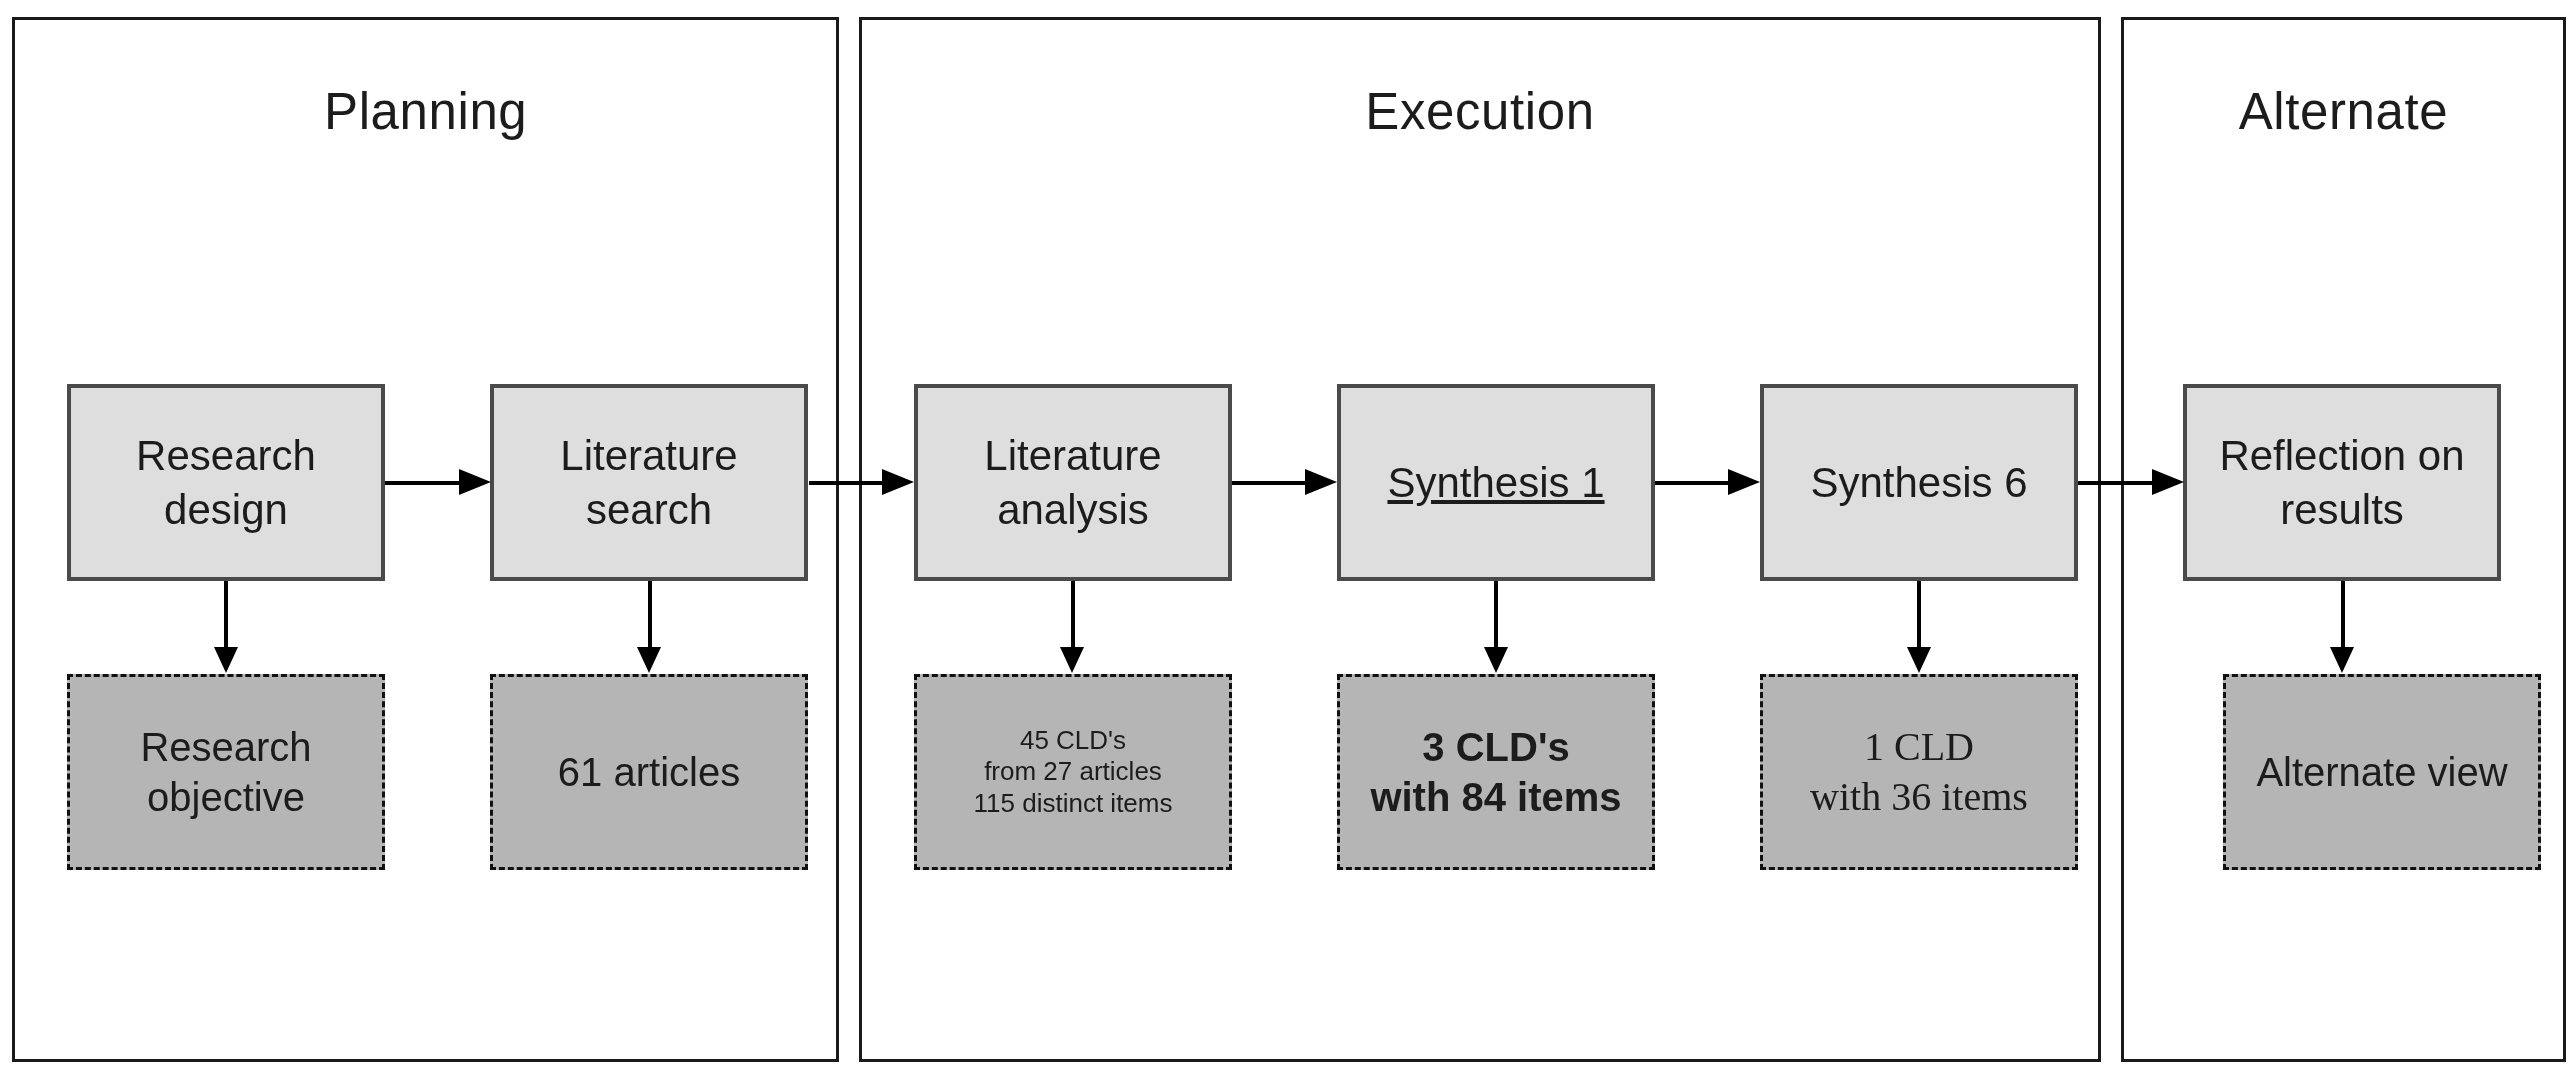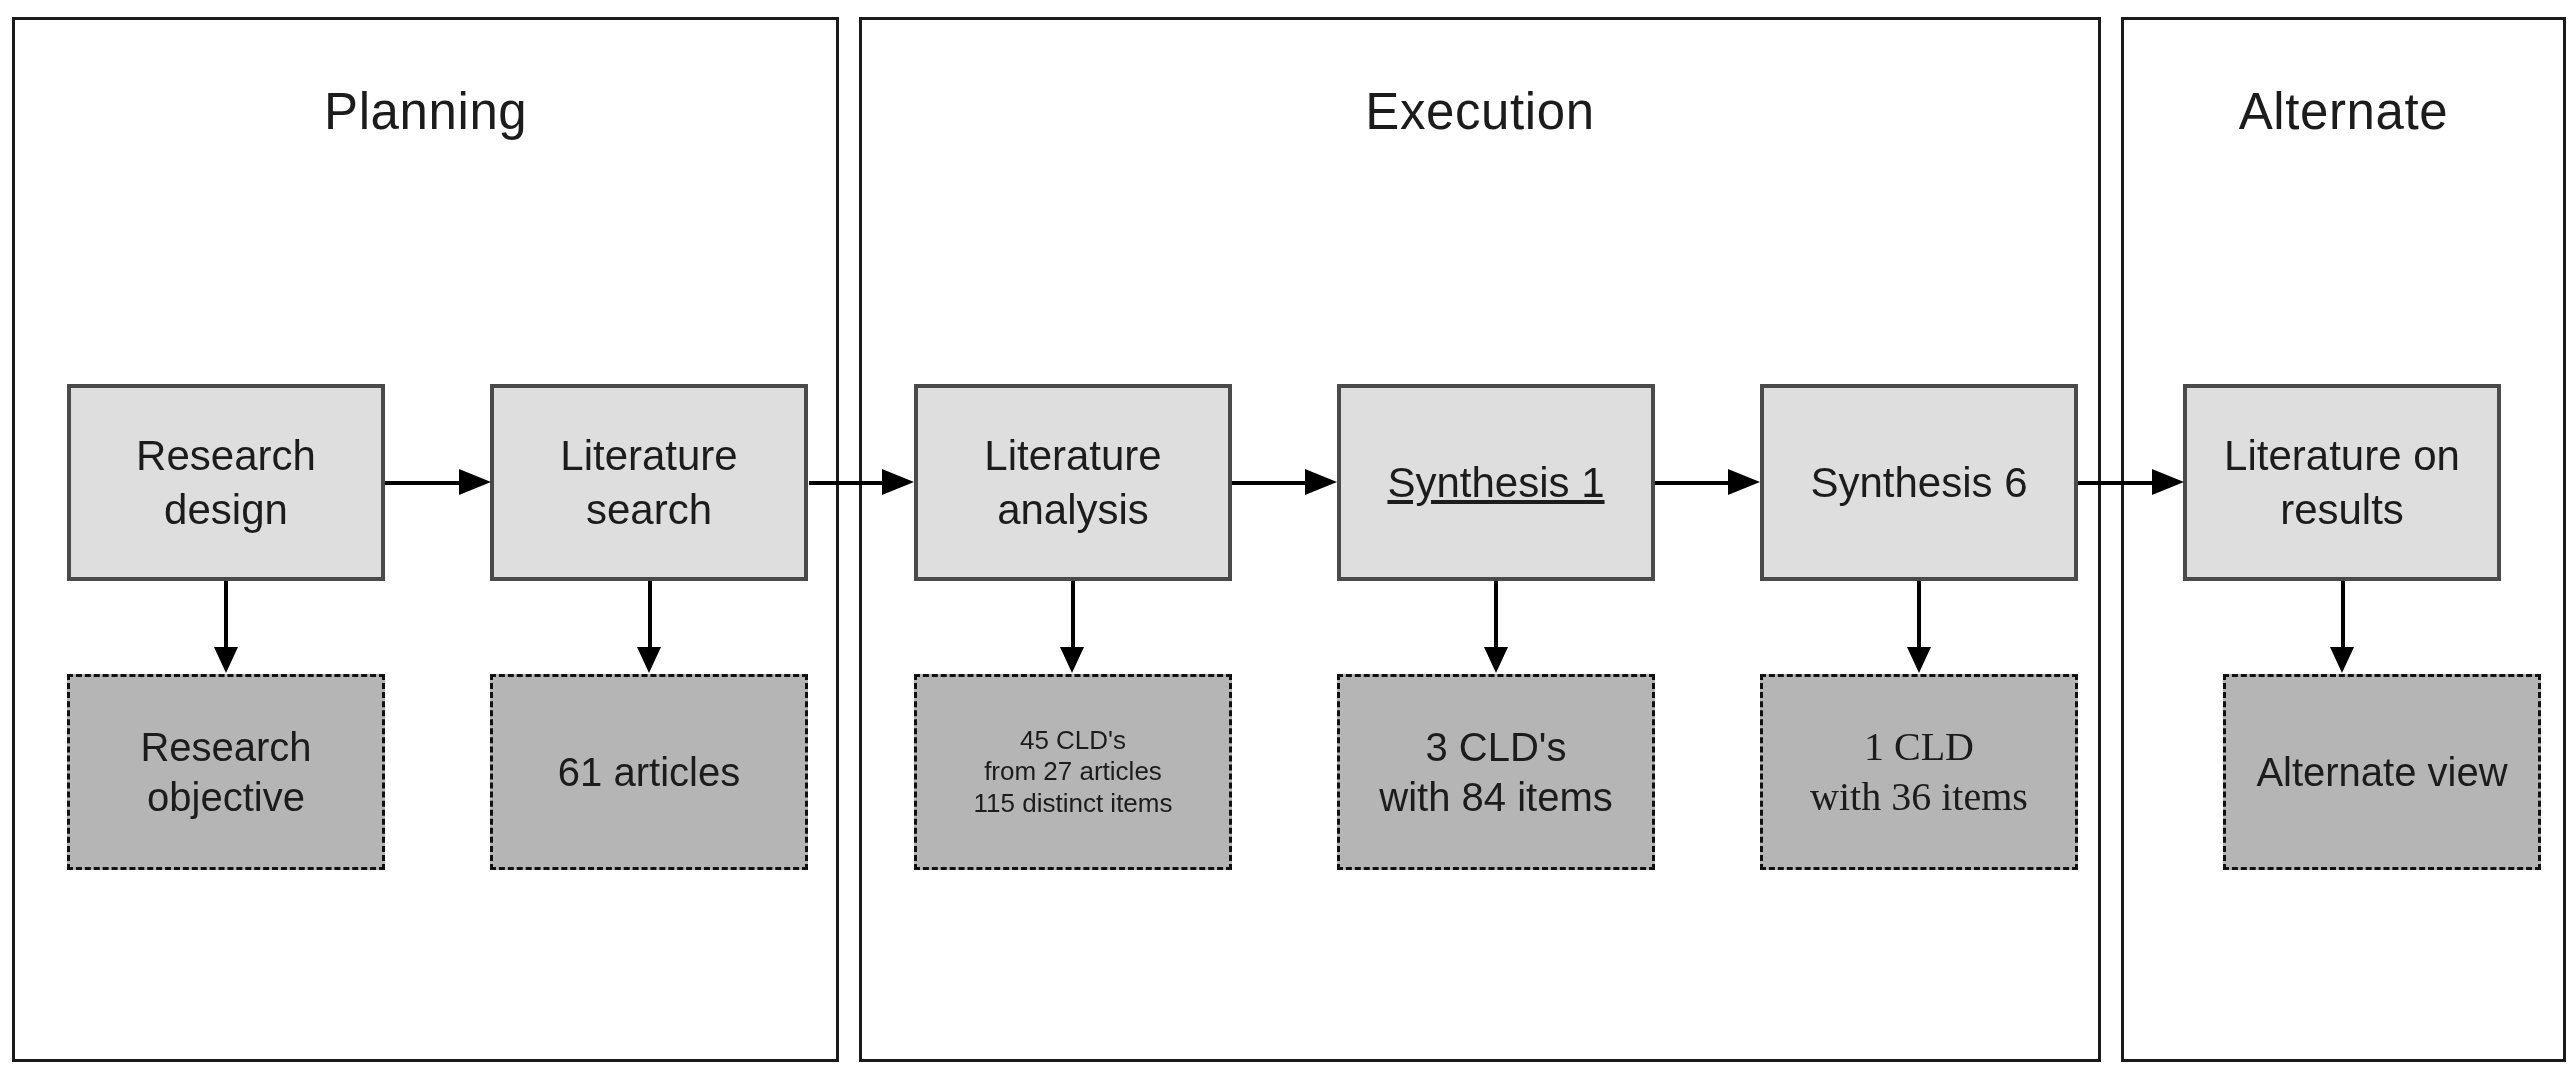--- a/index.html
+++ b/index.html
@@ -117,37 +117,37 @@
     <span class="lbl">Literature
 analysis</span>
   </div>
   <div class="pbox" style="left:1337px;text-decoration:underline;">
     <span class="lbl">Synthesis 1</span>
   </div>
   <div class="pbox" style="left:1760px;">
     <span class="lbl">Synthesis 6</span>
   </div>
   <div class="pbox" style="left:2183px;">
-    <span class="lbl">Literature on
+    <span class="lbl">Reflection on
 results</span>
   </div>
 
   <div class="obox" style="left:67px;">
     <span class="lbl">Research
 objective</span>
   </div>
   <div class="obox" style="left:490px;">
     <span class="lbl">61 articles</span>
   </div>
   <div class="obox" style="left:914px;">
     <span class="lbl small">45 CLD's
 from 27 articles
 115 distinct items</span>
   </div>
-  <div class="obox" style="left:1337px;">
+  <div class="obox" style="left:1337px;font-weight:bold;">
     <span class="lbl">3 CLD's
 with 84 items</span>
   </div>
   <div class="obox" style="left:1760px;font-family:Liberation Serif, serif;">
     <span class="lbl">1 CLD
 with 36 items</span>
   </div>
   <div class="obox" style="left:2183px;margin-left:40px;">
     <span class="lbl">Alternate view</span>
   </div>

